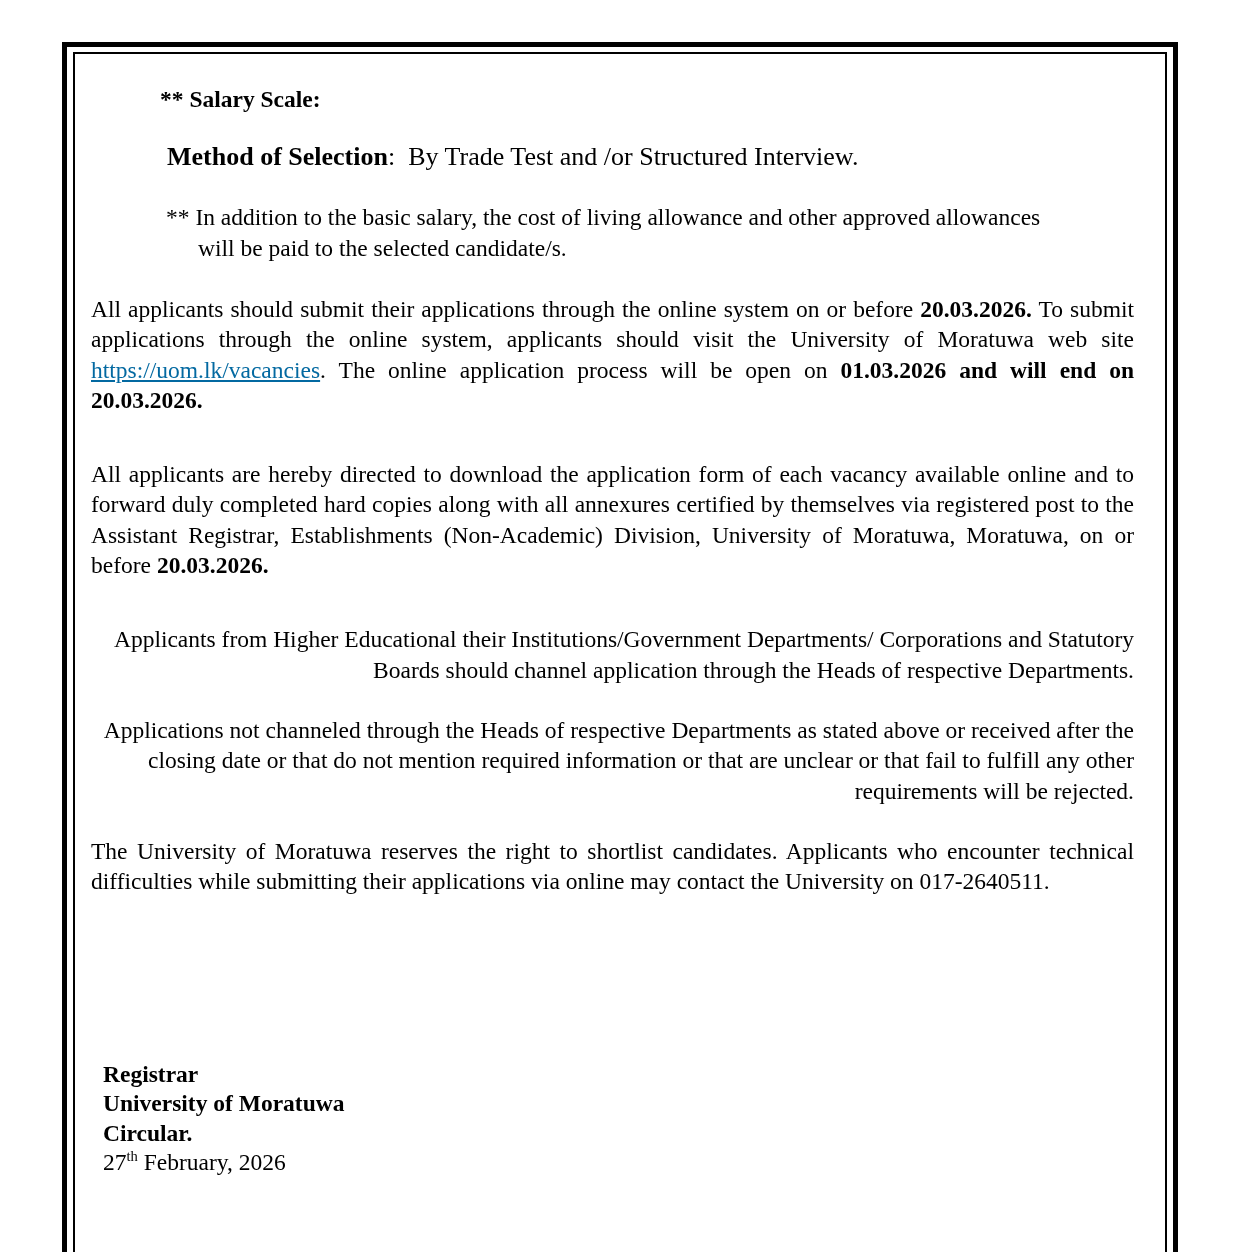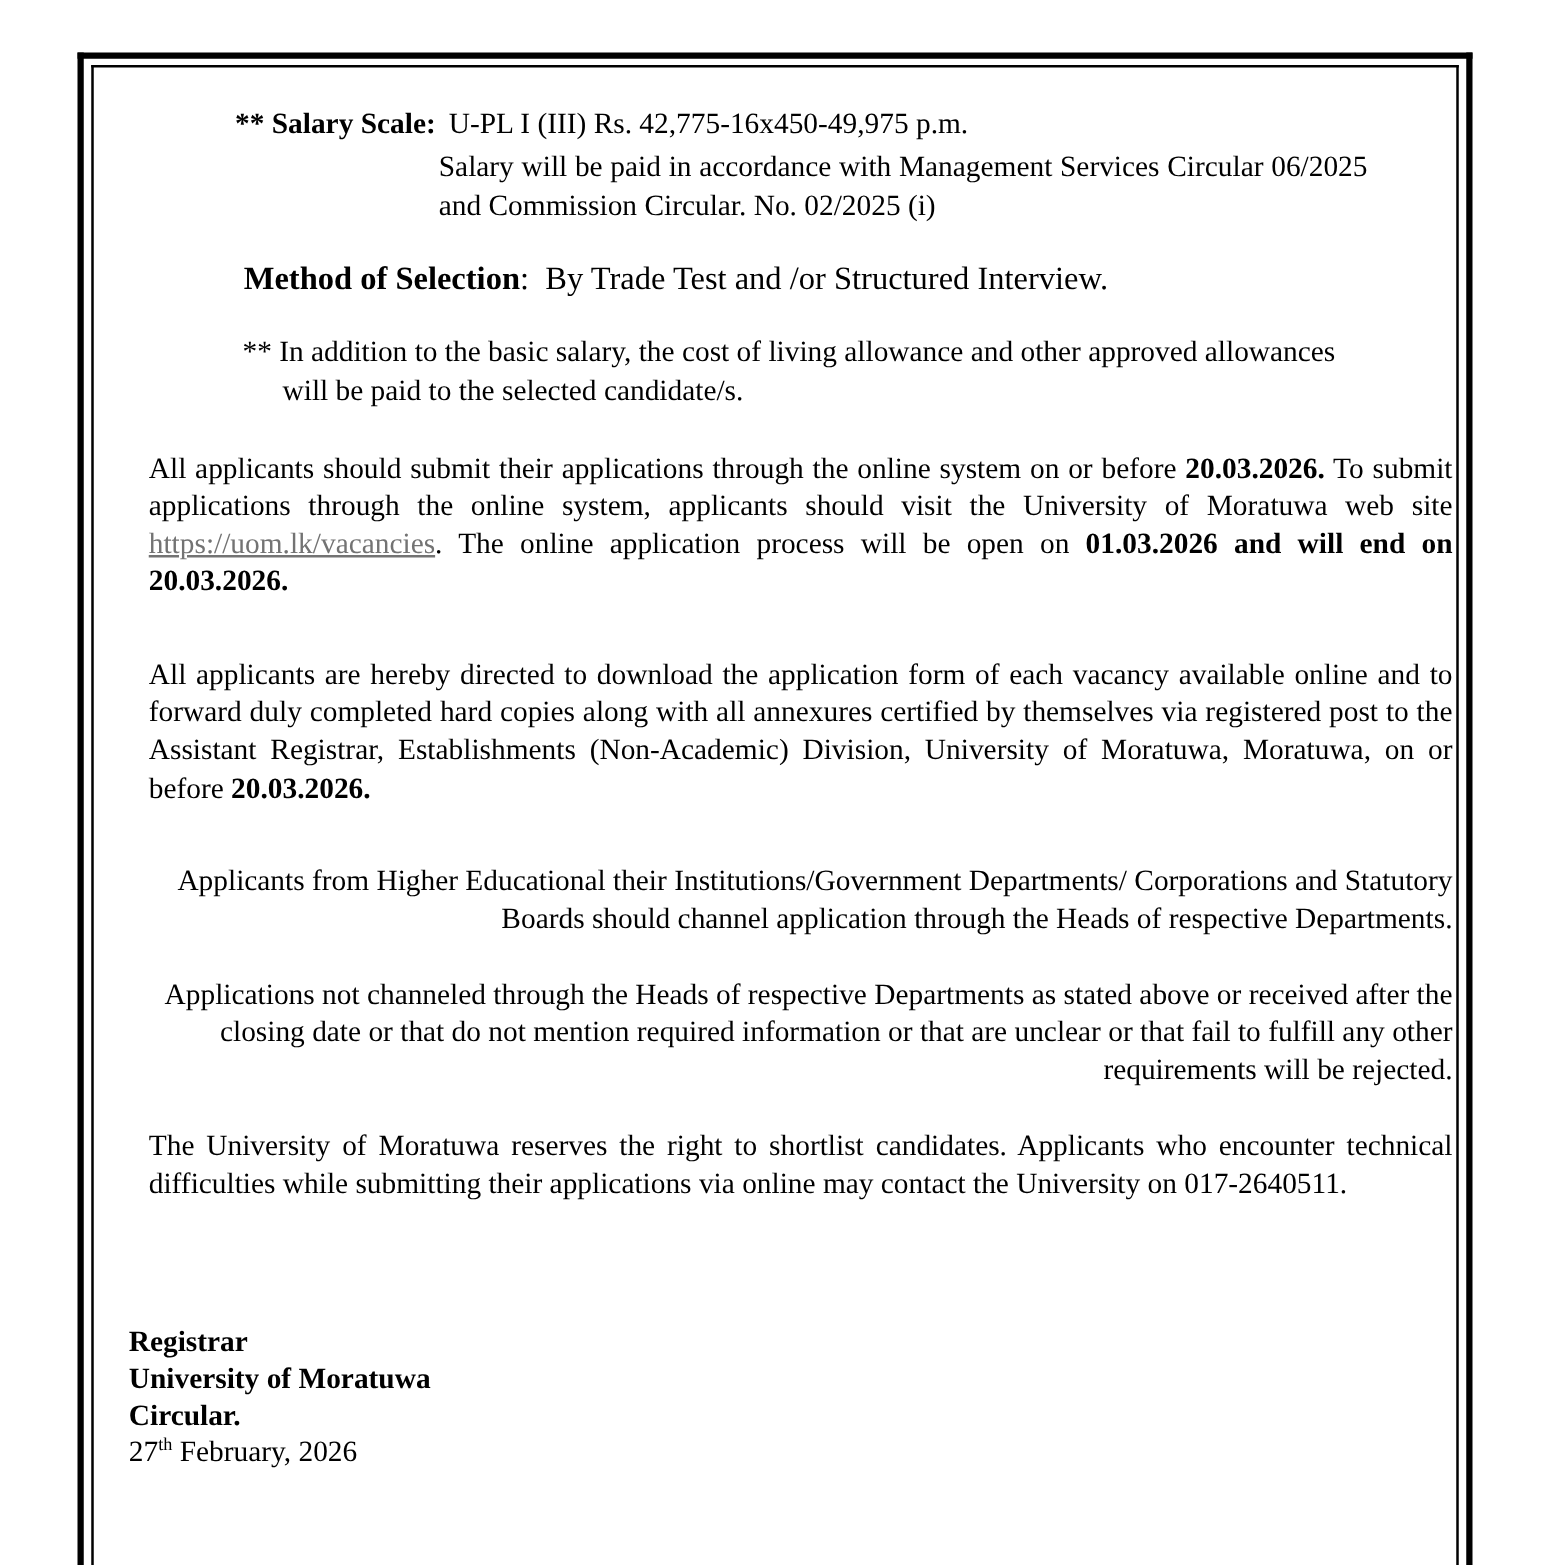--- a/index.html
+++ b/index.html
@@ -38,21 +38,21 @@
     height: 1280px;
     border: 2px solid #000000;
     border-bottom: none;
     box-sizing: border-box;
     pointer-events: none;
   }
 
   
   #content {
     position: absolute;
-    left: 119px;
+    left: 91px;
     top: 84px;
     width: 1043px;
   }
 
   .para {
     font-size: 23.5px;
     line-height: 1.29;
     text-align: justify;
     text-justify: inter-word;
     margin: 0;
@@ -109,21 +109,21 @@
     display: block;
     padding-left: 32px;
   }
 
   .block {
     margin-top: 30px;
   }
   .block.gap-lg { margin-top: 44px; }
 
   a.doc-link {
-    color: #737373;
+    color: #0369a1;
   }
 
   
   #signature {
     position: absolute;
     left: 103px;
     top: 1060px;
     font-size: 23.5px;
     line-height: 1.25;
   }
@@ -138,24 +138,20 @@
 </head>
 <body>
 
 <div id="page-frame-outer"></div>
 <div id="page-frame-inner"></div>
 
 <div id="content">
 
   <div class="salary-row">
     <div class="salary-label">** Salary Scale:</div>
-    <div class="salary-value">
-      <div class="first-line">U-PL I (III) Rs. 42,775-16x450-49,975 p.m.</div>
-      <div class="wrap">Salary will be paid in accordance with Management Services Circular 06/2025 and Commission Circular. No. 02/2025 (i)</div>
-    </div>
   </div>
 
   <div class="method">
     <b>Method of Selection</b><span>:</span>&nbsp;
     <span>By Trade Test and /or Structured Interview.</span>
   </div>
 
   <div class="note">
     <span>** In addition to the basic salary, the cost of living allowance and other approved allowances</span>
     <span class="note-indent">will be paid to the selected candidate/s.</span>

